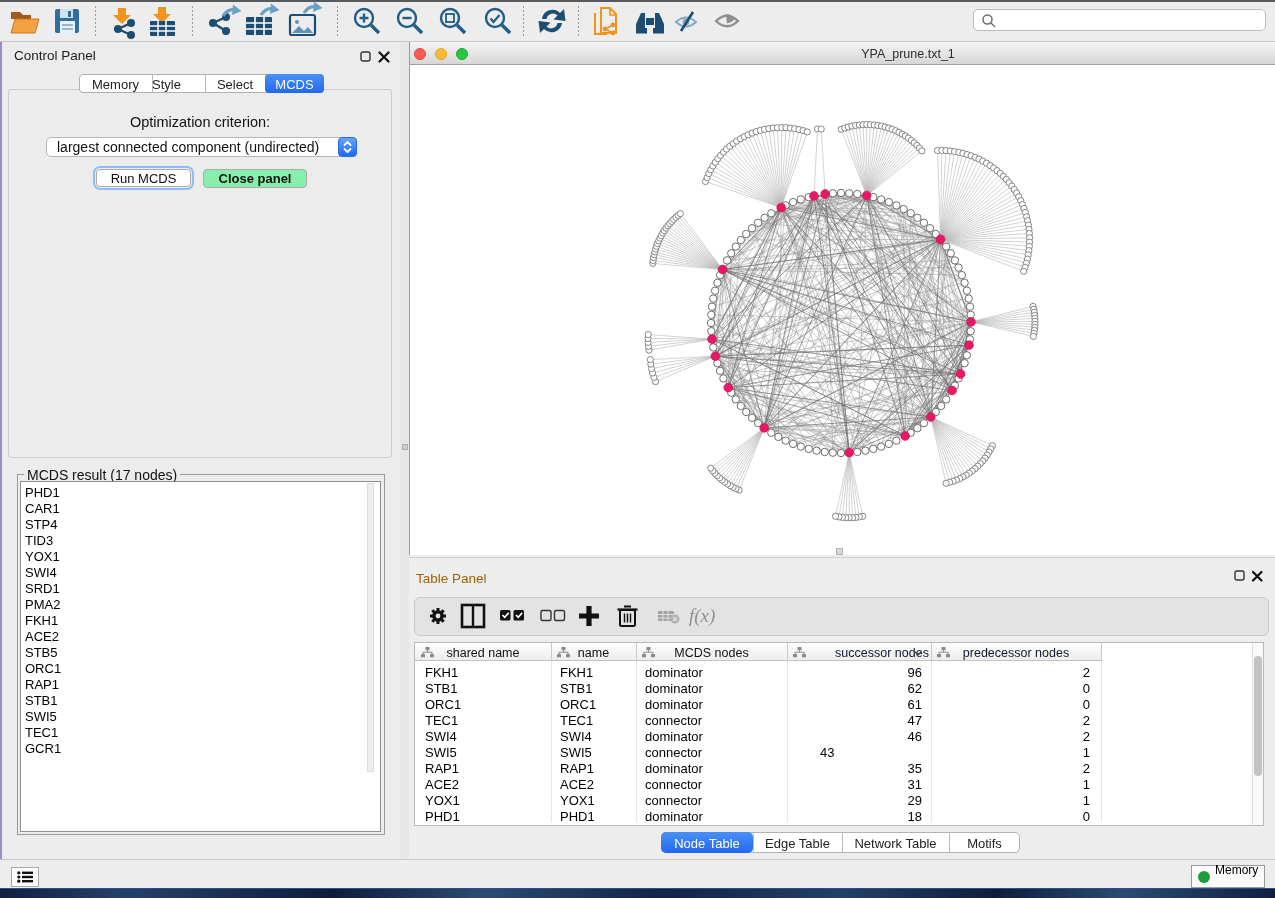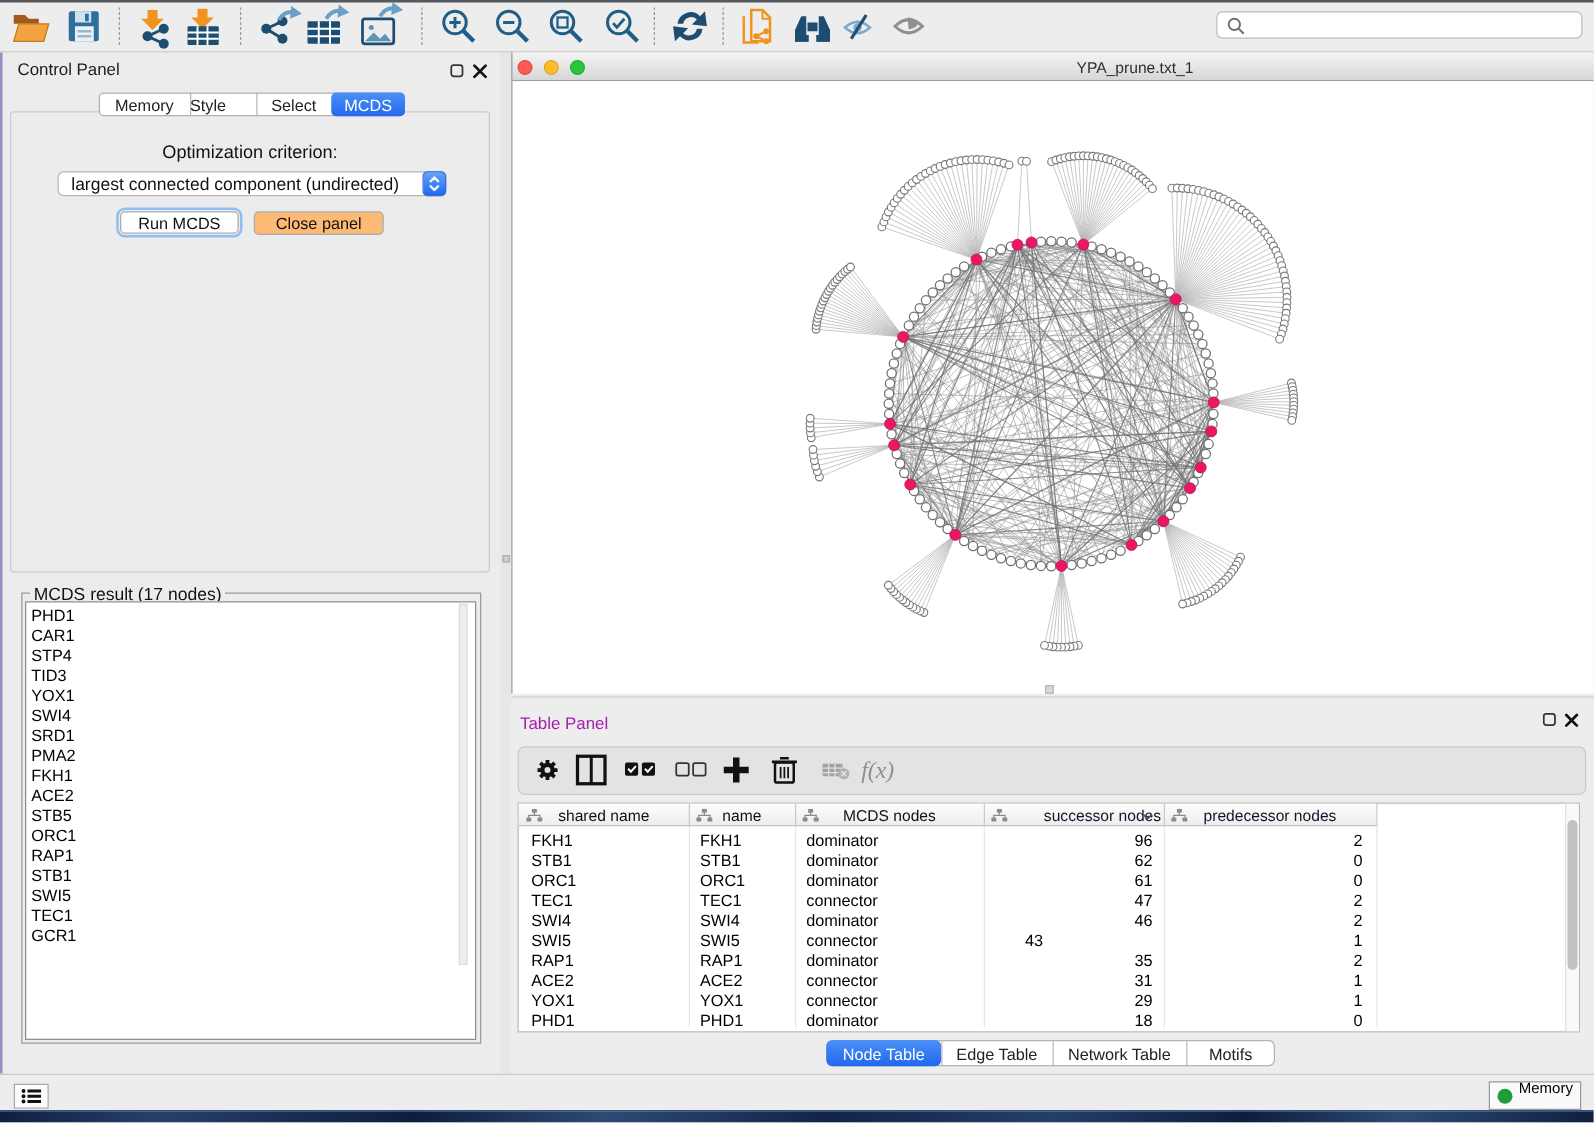--- a/index.html
+++ b/index.html
@@ -170,21 +170,21 @@
 <div class="abs" style="left:46px;top:137px;width:311px;height:20px;background:#ffffff;border:1px solid #b6b6b6;border-radius:5px;"></div>
 <div class="abs" style="left:57px;top:139px;font-size:14px;color:#111;">largest connected component (undirected)</div>
 <div class="abs" style="left:338px;top:137px;width:19px;height:20px;background:linear-gradient(#66a3f8,#1e6bef);border-radius:4px;border:1px solid #2a6be0;"></div>
 <svg class="abs" style="left:340px;top:139px" width="15" height="16" viewBox="0 0 15 16" fill="none" stroke="#ffffff" stroke-width="1.8" stroke-linecap="round" stroke-linejoin="round">
  <path d="M4.5 6 L7.5 3 L10.5 6"></path>
     <path d="M4.5 10 L7.5 13 L10.5 10"></path>
 </svg>
 
 <div class="abs" style="left:93px;top:166px;width:101px;height:24px;border:2px solid #8fbdf5;border-radius:7px;"></div>
 <div class="abs" style="left:96px;top:169px;width:95px;height:18px;background:#ffffff;border:1px solid #ababab;border-radius:4px;text-align:center;font-size:13px;color:#111;line-height:17px;">Run MCDS</div>
-<div class="abs" style="left:203px;top:169px;width:104px;height:19px;background:#fdba74;border:1px solid #ababab;border-radius:4px;text-align:center;font-size:13px;color:#111;line-height:17px;">Close panel</div>
+<div class="abs" style="left:203px;top:169px;width:104px;height:19px;background:#86efac;border:1px solid #ababab;border-radius:4px;text-align:center;font-size:13px;color:#111;line-height:17px;font-weight:bold;">Close panel</div>
 
 <div class="abs" style="left:17px;top:474px;width:368px;height:361px;border:1px solid #9a9a9a;"></div>
 <div class="abs" style="left:24px;top:467px;background:#ececec;padding:0 3px;font-size:14px;color:#111;">MCDS result (17 nodes)</div>
 <div class="abs" style="left:20px;top:481px;width:361px;height:351px;background:#ffffff;border:1px solid #8e8e8e;"></div>
 <div class="abs" style="left:367px;top:483px;width:7px;height:289px;background:#ededed;border:1px solid #dcdcdc;"></div>
 <div class="abs" style="left:25px;top:485px;font-size:13px;line-height:16px;color:#000;">PHD1<br>CAR1<br>STP4<br>TID3<br>YOX1<br>SWI4<br>SRD1<br>PMA2<br>FKH1<br>ACE2<br>STB5<br>ORC1<br>RAP1<br>STB1<br>SWI5<br>TEC1<br>GCR1</div>
 
 <div class="abs" style="left:400px;top:42px;width:9px;height:817px;background:#e7e7e7;"></div>
 <div class="abs" style="left:401.5px;top:444px;width:6px;height:6px;background:#cfcfcf;border:1px solid #adadad;"></div>
 
@@ -1037,21 +1037,21 @@
 <circle cx="520.8" cy="352.0" r="4.4"></circle>
 <circle cx="354.2" cy="362.9" r="4.4"></circle>
 <circle cx="495.2" cy="371.0" r="4.4"></circle>
 <circle cx="439.2" cy="387.7" r="4.4"></circle>
 </g>
 </svg>
 </div>
 <div class="abs" style="left:836px;top:548px;width:7px;height:7px;background:#d8d8d8;border:1px solid #b5b5b5;"></div>
 
 <div class="abs" style="left:409px;top:557px;width:866px;height:302px;background:#ededed;border-top:1px solid #cfcfcf;"></div>
-<div class="abs" style="left:416px;top:571px;font-size:13.5px;color:#a21caf;">Table Panel</div>
+<div class="abs" style="left:416px;top:571px;font-size:13.5px;color:#a16207;">Table Panel</div>
 <svg class="abs" style="left:1234px;top:570px" width="29" height="12" viewBox="0 0 29 12">
  <rect x="1" y="1" width="9" height="9" rx="2" fill="none" stroke="#333" stroke-width="1.4"></rect>
  <path d="M19 2 L27.5 10.5 M27.5 2 L19 10.5" stroke="#111" stroke-width="2.2" stroke-linecap="round"></path>
 </svg>
 <div class="abs" style="left:414px;top:597px;width:855px;height:39px;background:#e3e3e3;border:1px solid #c9c9c9;border-radius:6px;"></div>
 <svg class="abs" style="left:414px;top:597px" width="320" height="39" viewBox="0 0 320 39">
 
 <g fill="#111">
       <g stroke="#111" stroke-width="3">
         <path d="M24 11 v16 M16 19 h16 M18.3 13.3 l11.4 11.4 M29.7 13.3 l-11.4 11.4"></path>

